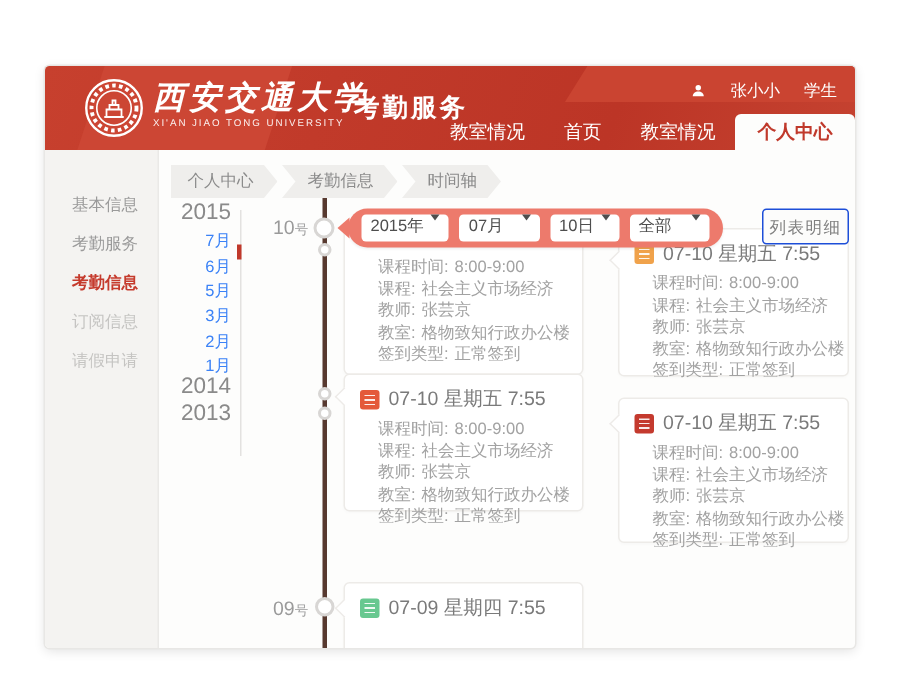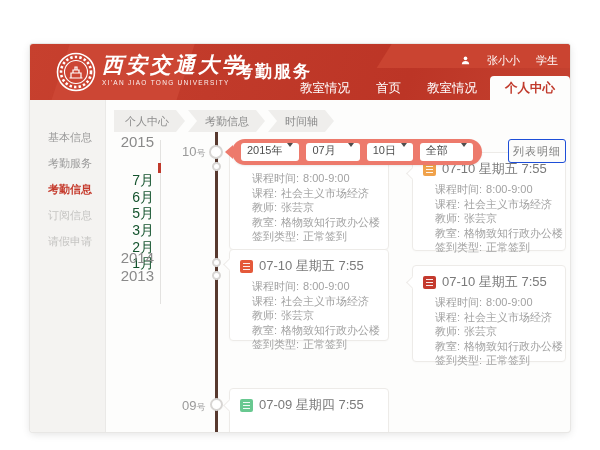--- a/index.html
+++ b/index.html
@@ -43,21 +43,21 @@
   .crumb .c{background:#efeeec;color:#8b8b8b;font-size:11px;line-height:22px;height:22px;
             padding:0 16px 0 11px;white-space:nowrap;cursor:pointer;
             clip-path:polygon(0 0,calc(100% - 9px) 0,100% 50%,calc(100% - 9px) 100%,0 100%);}
   .crumb .c.notch{padding-left:17px;
             clip-path:polygon(0 0,calc(100% - 9px) 0,100% 50%,calc(100% - 9px) 100%,0 100%,9px 50%);}
 
   
   .mnav{position:absolute;left:76px;top:48px;width:52px;height:332px;}
   .mnav span{position:absolute;right:4px;white-space:nowrap;cursor:pointer;}
   .yr{font-size:15px;color:#8a8a8a;}
-  .mo{font-size:14px;color:#14532d;margin-top:19px;}
+  .mo{font-size:11px;color:#3b82f6;}
   .msep{position:absolute;left:130px;top:96px;width:1px;height:164px;background:#e3e2e0;}
   .mtick{position:absolute;left:128px;top:119px;width:3px;height:10px;background:#c0392b;}
 
   
   .tline{position:absolute;left:185px;top:80px;width:3px;height:308px;background:#57392f;}
   .circ{position:absolute;background:#fff;border:2px solid #d8d6d4;border-radius:50%;box-sizing:content-box;}
   .daylbl{position:absolute;font-size:13px;color:#9a9a9a;white-space:nowrap;}
   .daylbl .sfx{font-size:9px;}
 
   

